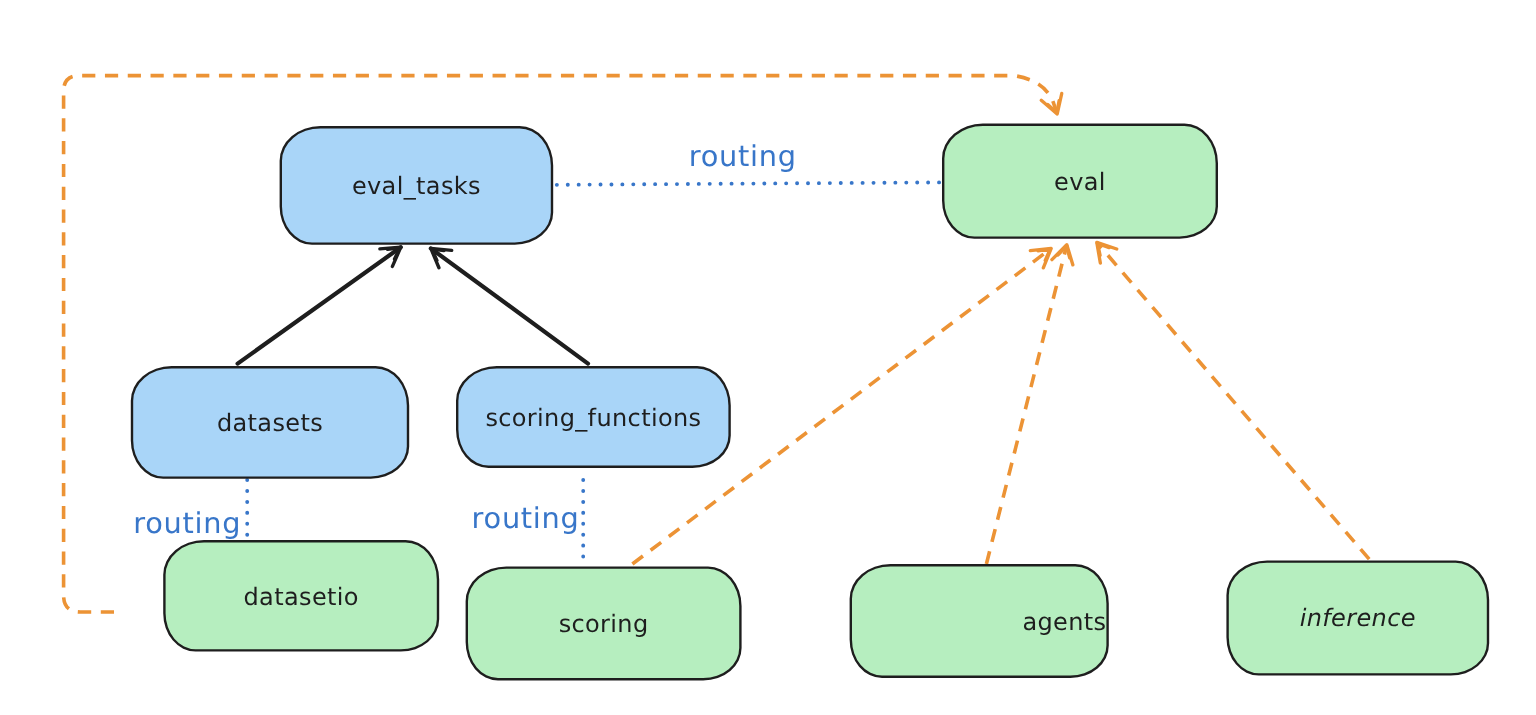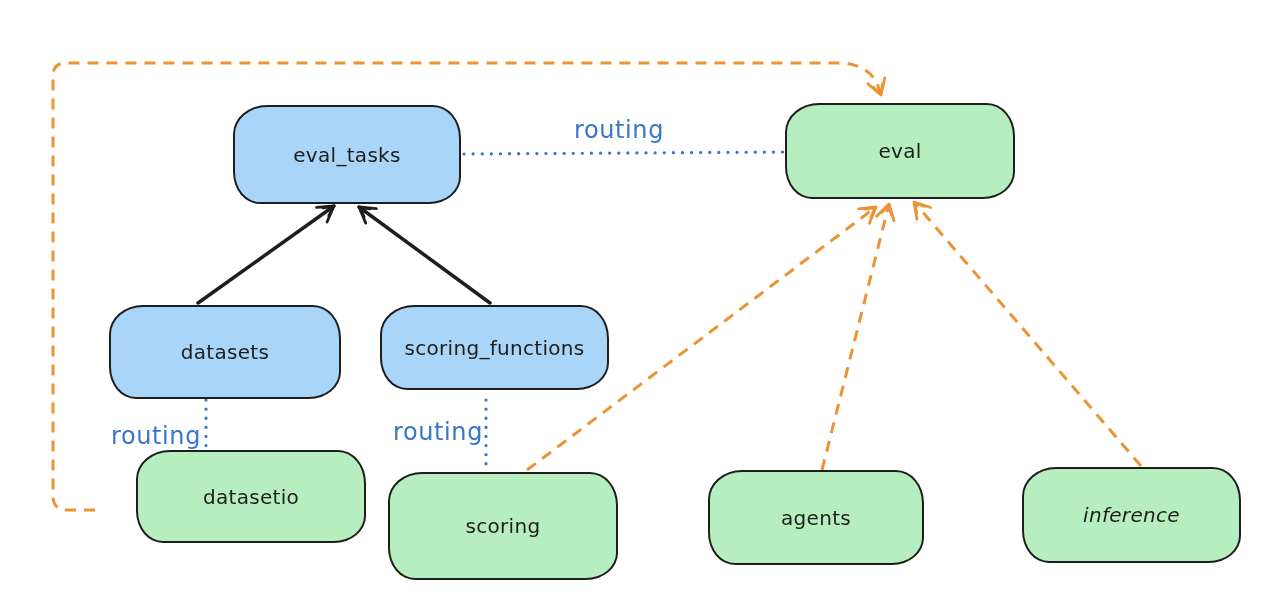--- a/index.html
+++ b/index.html
@@ -86,24 +86,24 @@
   </div>
   <div class="node blue" style="left: 98px; top: 305px; width: 232px; height: 94px; margin-left: 11px;">
     <span class="node-label">datasets</span>
   </div>
   <div class="node blue" style="left: 380px; top: 305px; width: 229px; height: 85px;">
     <span class="node-label">scoring_functions</span>
   </div>
   <div class="node green" style="left: 96px; top: 450px; width: 230px; height: 93px; margin-left: 40px;">
     <span class="node-label">datasetio</span>
   </div>
-  <div class="node green" style="left: 388px; top: 472px; width: 230px; height: 108px;">
+  <div class="node green" style="left: 388px; top: 472px; width: 230px; height: 95px;">
     <span class="node-label">scoring</span>
   </div>
-  <div class="node green" style="left: 708px; top: 470px; width: 216px; height: 95px;">
+  <div class="node green" style="left: 708px; top: 470px; width: 216px; height: 95px; justify-content: flex-end;">
     <span class="node-label">agents</span>
   </div>
   <div class="node green" style="left: 1022px; top: 467px; width: 219px; height: 96px; font-style: italic;">
     <span class="node-label">inference</span>
   </div>
 
   <span class="edge-label" style="left: 619px; top: 130px;">routing</span>
   <span class="edge-label" style="left: 156px; top: 436px;">routing</span>
   <span class="edge-label" style="left: 438px; top: 432px;">routing</span>
 

